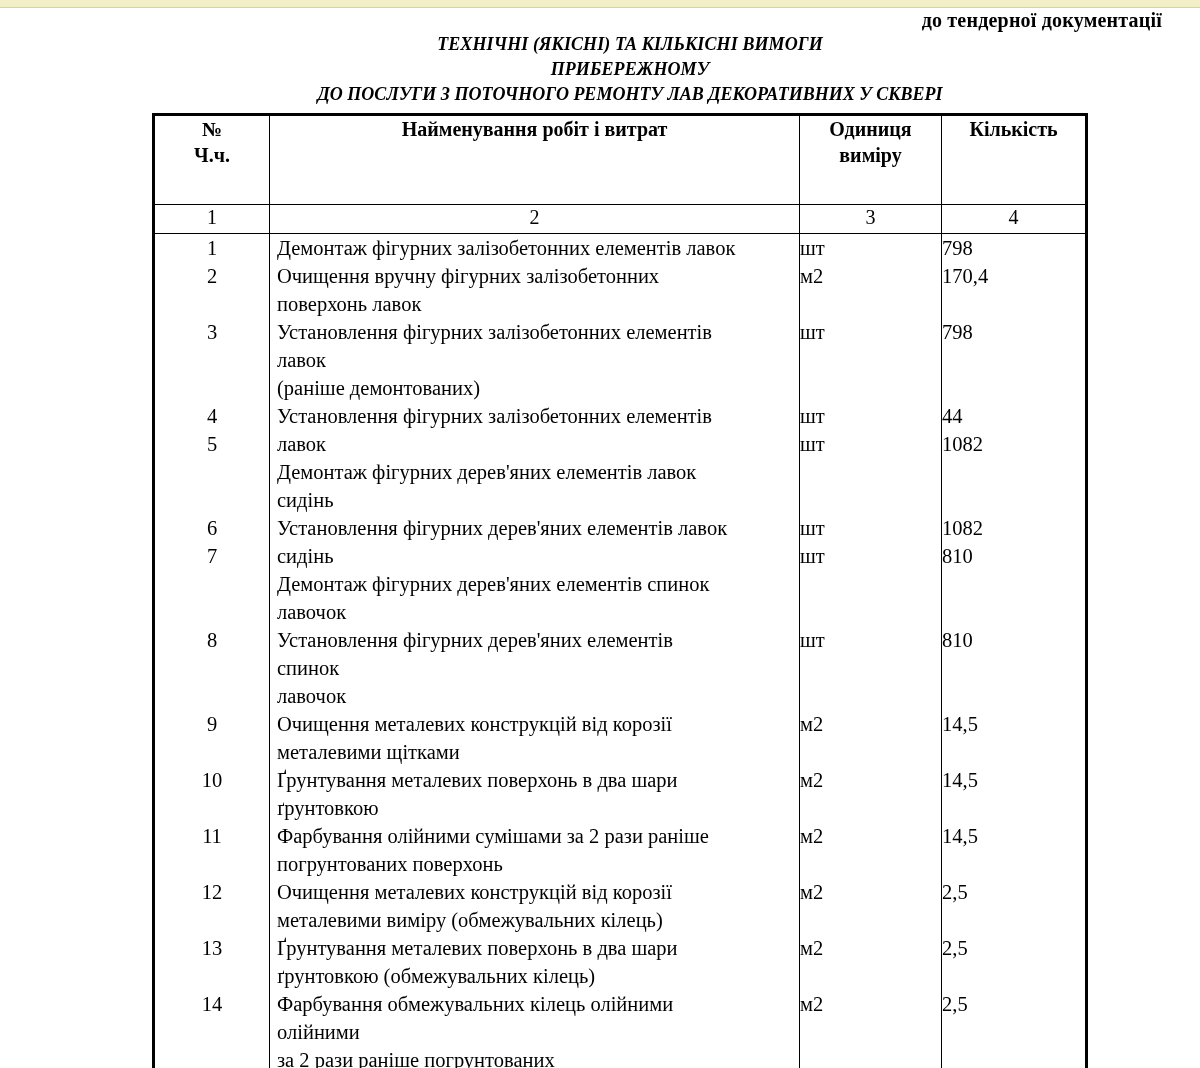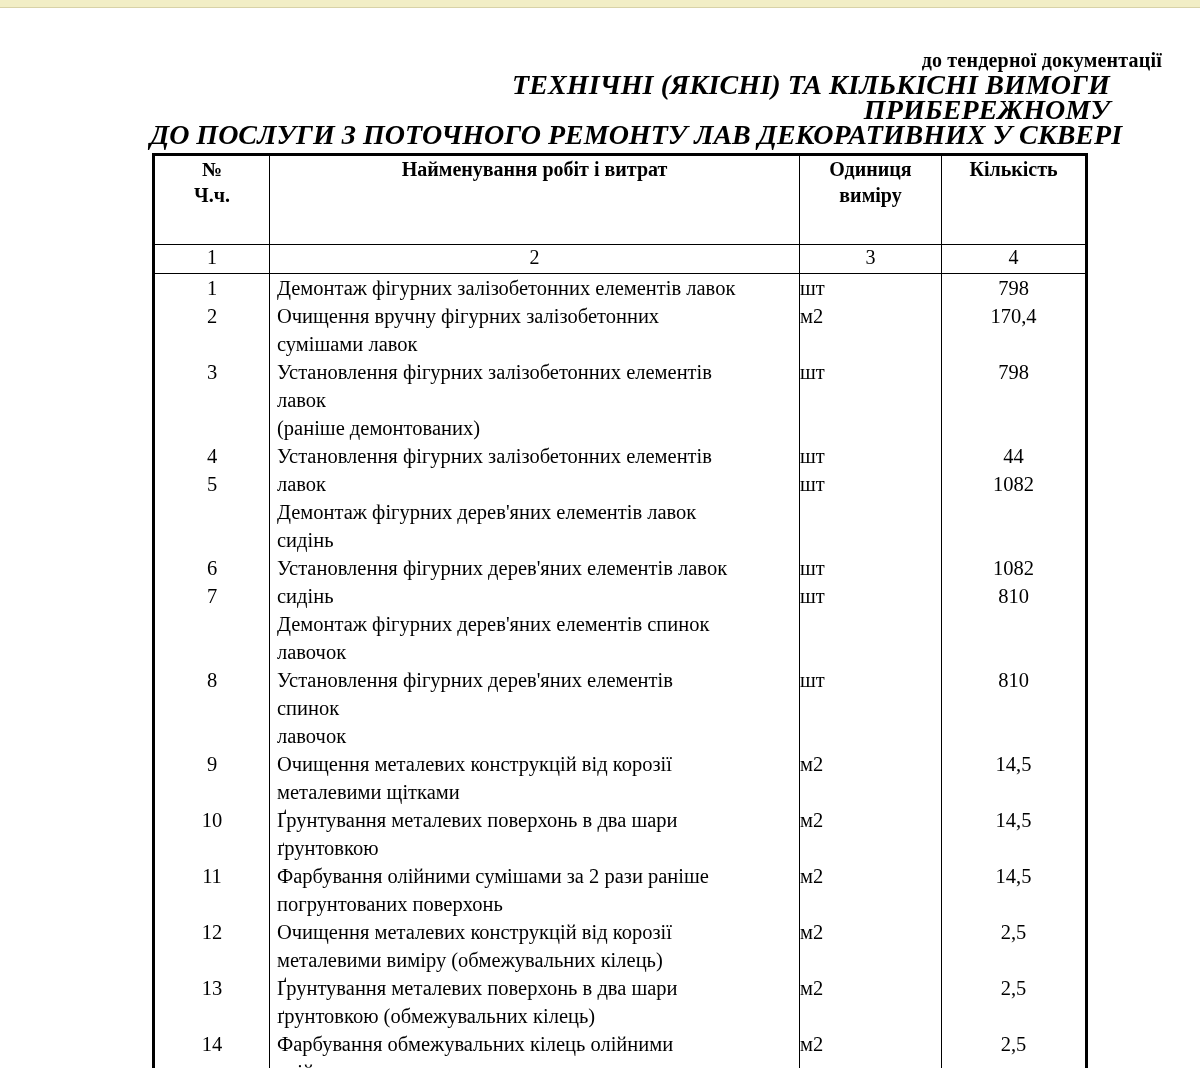--- a/index.html
+++ b/index.html
@@ -27,43 +27,42 @@
     background: #f2eec6;
     border-bottom: 1px solid #d8d2a8;
     box-sizing: border-box;
   }
 
   .page {
     position: absolute;
     top: 9px; left: 0;
     width: 1200px;
     height: 765px;
-    margin-top: 40px;
   }
 
   
   .doc-ref {
     position: absolute;
     top: 0px;
     right: 38px;
     font-weight: bold;
     font-size: 20px;
     letter-spacing: 0.2px;
     white-space: nowrap;
   }
 
   .title-block {
     position: absolute;
     top: 23px;
     left: 150px;
     width: 960px;
-    text-align: right;
+    text-align: center;
     font-style: italic;
     font-weight: bold;
-    font-size: 28px;
+    font-size: 18px;
     line-height: 25px;
     letter-spacing: 0.1px;
   }
   .title-block .tline { display: block; white-space: nowrap; }
   .title-block .tline.wide { letter-spacing: 0px; }
 
   
   .tbl {
     position: absolute;
     left: 152px;
@@ -120,21 +119,21 @@
   .lines .ln {
     display: block;
     height: 28px;
     line-height: 28px;
     overflow: hidden;
     white-space: nowrap;
   }
   .col-num .ln  { text-align: center; }
   .col-desc .ln { text-align: left; padding-left: 7px; }
   .col-unit .ln { }
-  .col-qty  .ln { text-align: center; }
+  .col-qty  .ln { }
 
   .lines .ln.blank { visibility: hidden; }
 </style>
 </head>
 <body>
 
 <div class="top-strip"></div>
 
 <div class="page">
 
@@ -212,21 +211,21 @@
               <span class="ln blank">&nbsp;</span>
               <span class="ln">14</span>
               <span class="ln blank">&nbsp;</span>
               <span class="ln blank">&nbsp;</span>
             </div>
         </td>
         <td class="body-cell">
           <div class="lines col-desc">
               <span class="ln">Демонтаж фігурних залізобетонних елементів лавок</span>
               <span class="ln">Очищення вручну фігурних залізобетонних</span>
-              <span class="ln">сумішами лавок</span>
+              <span class="ln">поверхонь лавок</span>
               <span class="ln">Установлення фігурних залізобетонних елементів</span>
               <span class="ln">лавок</span>
               <span class="ln">(раніше демонтованих)</span>
               <span class="ln">Установлення фігурних залізобетонних елементів</span>
               <span class="ln">лавок</span>
               <span class="ln">Демонтаж фігурних дерев'яних елементів лавок</span>
               <span class="ln">сидінь</span>
               <span class="ln">Установлення фігурних дерев'яних елементів лавок</span>
               <span class="ln">сидінь</span>
               <span class="ln">Демонтаж фігурних дерев'яних елементів спинок</span>

